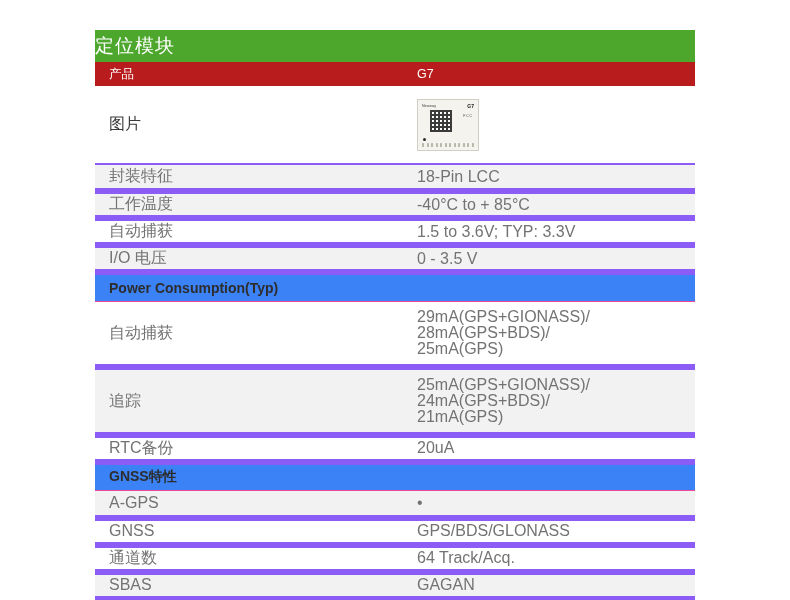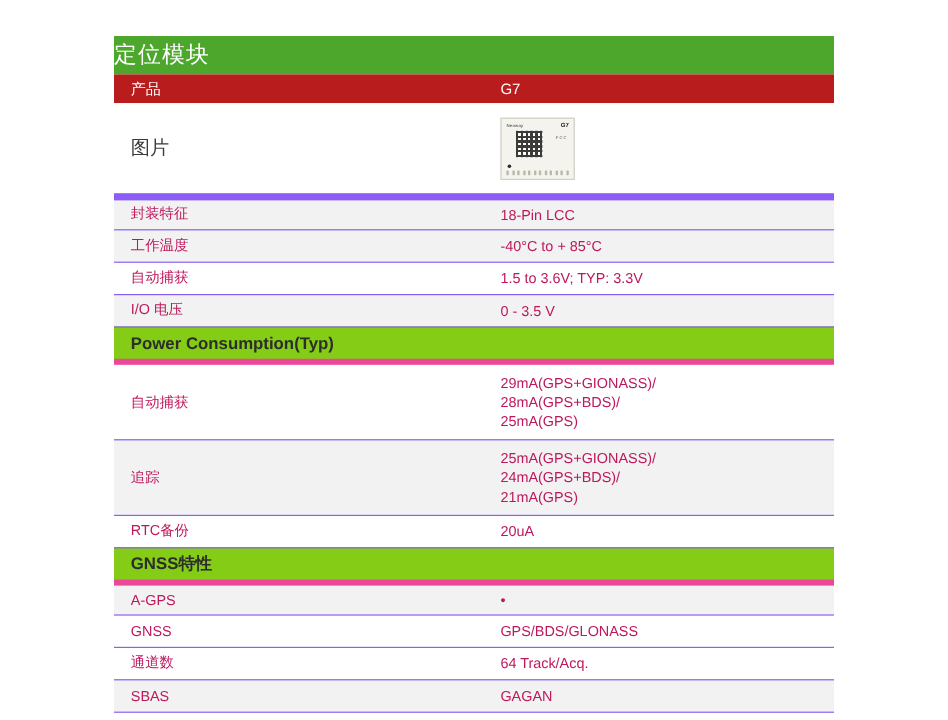--- a/index.html
+++ b/index.html
@@ -50,50 +50,50 @@
     width: 310px;
     padding-left: 14px !important;
     box-sizing: border-box;
   }
   .col-value {
     width: 290px;
     padding-left: 12px !important;
     box-sizing: border-box;
   }
   .data-row td {
-    font-size: 12px;
+    font-size: 16px;
     height: 27px;
-    border-bottom: 1px solid #8b5cf6;
-    color: #be185d;
+    border-bottom: 6px solid #8b5cf6;
+    color: #737373;
   }
   .data-row.alt td {
     background: #f2f2f2;
   }
   .data-row.plain td {
     background: #ffffff;
   }
   .section-row td {
     font-size: 14px;
     font-weight: bold;
     height: 29px;
-    background: #84cc16;
+    background: #3b82f6;
     color: #2d2d2d;
-    border-bottom: 5px solid #ec4899;
+    border-bottom: 1px solid #ec4899;
   }
   .tall td {
     height: 54px;
     padding-top: 7px !important;
     padding-bottom: 7px !important;
     line-height: 16px;
     vertical-align: middle;
   }
   .img-row td {
     height: 78px;
     background: #ffffff;
-    border-bottom: 6px solid #8b5cf6;
+    border-bottom: 2px solid #8b5cf6;
   }
   .multi {
     white-space: pre-line;
     line-height: 16px;
   }
   
   .module-photo {
     width: 62px;
     height: 52px;
     background: #f4f3ee;

